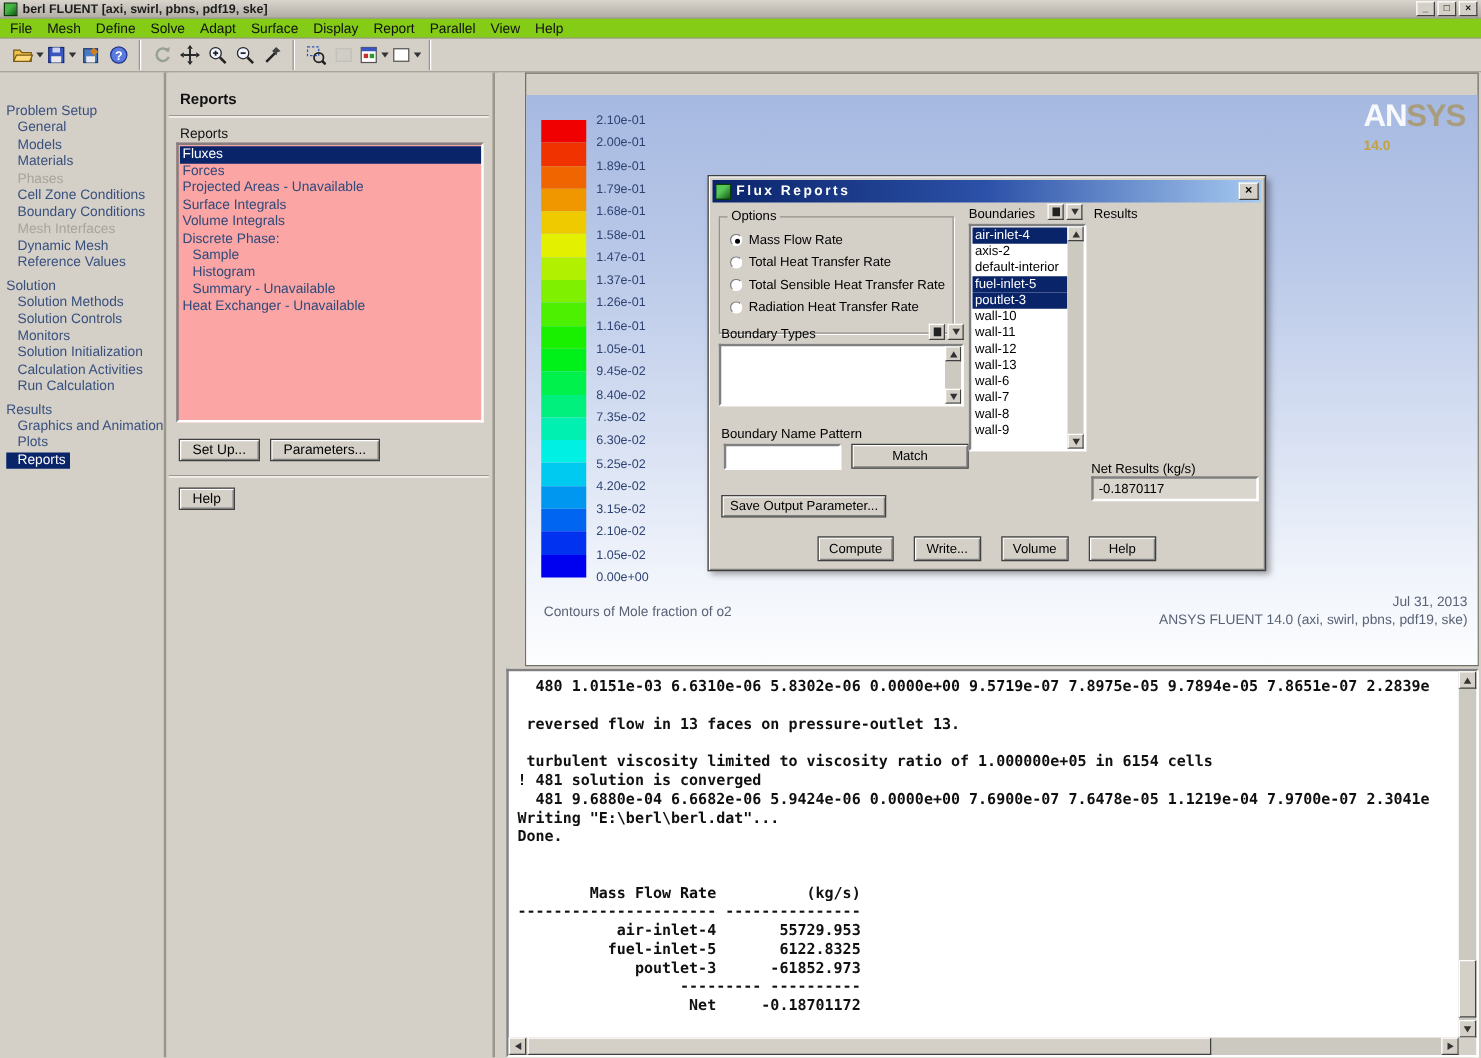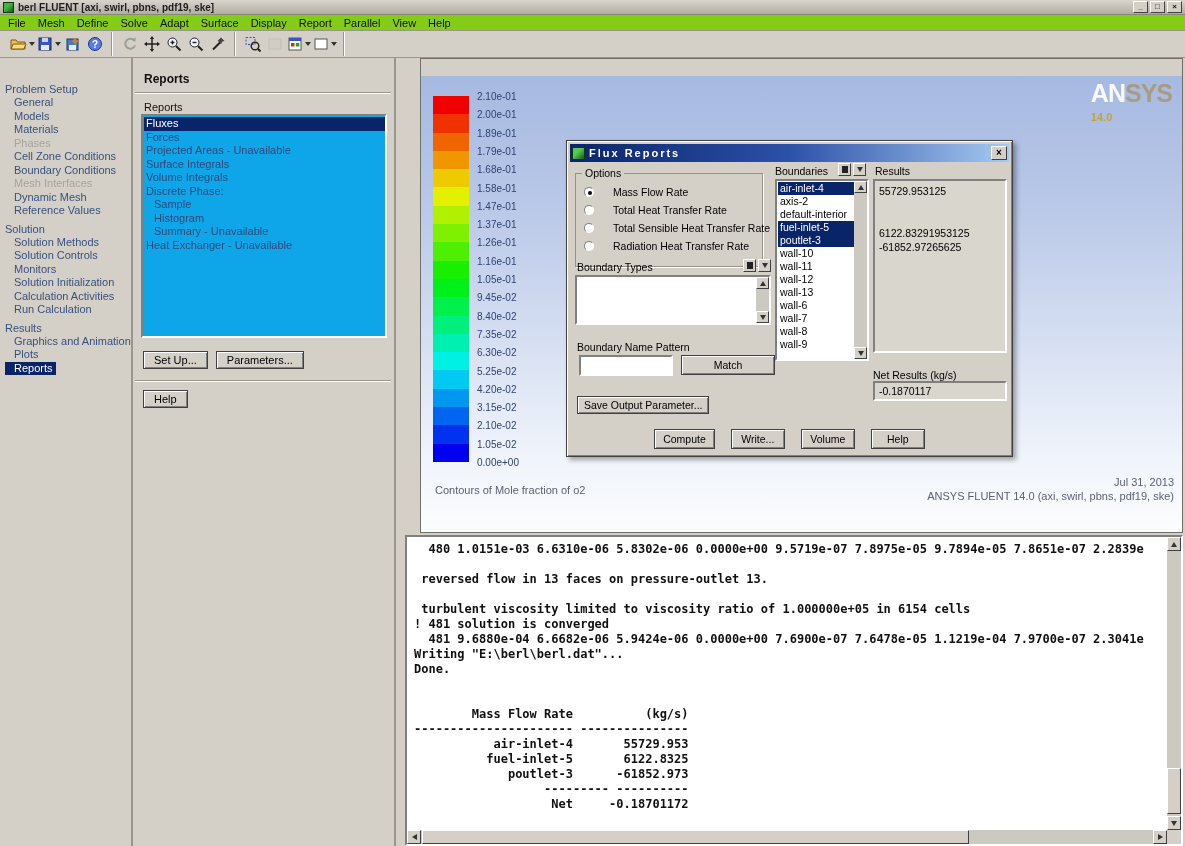--- a/index.html
+++ b/index.html
@@ -42,21 +42,21 @@
 .t-selected { background:#0a246a; color:#fff; width:fit-content; padding-right:3px; }
 
 
 .reports-panel { position:absolute; left:135px; top:58px; bottom:0; width:261px;
   background:#d4d0c8; border-right:2px solid #9a968c; }
 .rp-title { position:absolute; left:9px; top:14px; font-size:12px; font-weight:bold; color:#111; }
 .hsep { position:absolute; left:0; right:3px; height:2px;
   border-top:1px solid #9a968c; border-bottom:1px solid #fff; }
 .rp-label { position:absolute; left:9px; top:43px; color:#111; }
 .reports-list { position:absolute; left:6px; top:56px; width:246px; height:224px;
-  background:#0ea5e9; border:2px solid; border-color:#808080 #fff #fff #808080;
+  background:#fca5a5; border:2px solid; border-color:#808080 #fff #fff #808080;
   padding:1px 0 0 1px; overflow:hidden; color:#2f4a7a; }
 .rl-item { line-height:13.5px; padding-left:2px; white-space:nowrap; }
 .rl-indent { padding-left:10px; }
 .rl-selected { background:#0a246a; color:#fff; }
 .btn { background:#d4d0c8; border:1px solid #404040;
   box-shadow:inset 1px 1px 0 #fff, inset -1px -1px 0 #808080;
   font-family:inherit; font-size:11px; color:#000; padding:2px 10px; }
 .rp-buttons { position:absolute; left:8px; top:293px; display:flex; gap:8px; }
 .rp-help { position:absolute; left:8px; top:332px; }
 
@@ -110,21 +110,21 @@
 .dlg-title { position:absolute; left:3px; top:3px; right:3px; height:18px;
   background:linear-gradient(90deg,#0a246a 0%,#2c51a8 50%,#a6caf0 100%);
   display:flex; align-items:center; gap:4px; padding:0 2px; }
 .dlg-icon { width:13px; height:13px; flex:none;
   background:linear-gradient(135deg,#57c757 40%,#0f5a0f); border:1px solid #0a3c0a; }
 .dlg-title-text { flex:1; color:#fff; font-weight:bold; font-size:11px; letter-spacing:2px; }
 .dlg-close { width:16px; height:14px; background:#d4d0c8; border:1px solid;
   border-color:#fff #404040 #404040 #fff; font-size:10px; line-height:12px; text-align:center; font-weight:bold; }
 .groupbox { position:absolute; border:1px solid #96928a; box-shadow:1px 1px 0 #fff; }
 .group-label { position:absolute; top:-7px; left:6px; background:#d4d0c8; padding:0 3px; white-space:nowrap; }
-.radio-row { display:flex; align-items:center; gap:19px; margin:6px 8px 0; }
+.radio-row { display:flex; align-items:center; gap:5px; margin:6px 8px 0; }
 .radio-row:first-of-type { margin-top:12px; }
 .radio { width:10px; height:10px; border-radius:50%; background:#fff; border:1px solid;
   border-color:#808080 #fff #fff #808080; position:relative; flex:none; }
 .radio-on::after { content:""; position:absolute; left:2.5px; top:2.5px; width:4px; height:4px;
   border-radius:50%; background:#000; }
 .radio-label { white-space:nowrap; }
 .dlg-label { position:absolute; white-space:nowrap; color:#000; }
 .mini-btn { position:absolute; width:13px; height:13px; background:#d4d0c8; border:1px solid;
   border-color:#fff #404040 #404040 #fff; display:flex; align-items:center; justify-content:center; }
 .mini-glyph { width:6px; height:7px; background:#222; }
@@ -533,27 +533,20 @@
       <span class="lb-btn" style="top:0;right:0">
           <span class="tri-up"></span>
         </span>
       <span class="lb-btn" style="bottom:0;right:0">
           <span class="tri-down"></span>
         </span>
     </div>
   </div>
 
   <span class="dlg-label" style="left:308px;top:24px">Results</span>
-  <div class="results-box" style="left:306px;top:38px;width:134px;height:174px">
-    <pre class="results-text">55729.953125
-
-
-6122.83291953125
--61852.97265625</pre>
-  </div>
 
   <span class="dlg-label" style="left:306px;top:228px">Net Results (kg/s)</span>
   <div class="net-box" style="left:306px;top:240px;width:134px;height:20px">-0.1870117</div>
 
   <div class="dlg-buttons">
       <button class="btn dlg-btn">Compute</button>
       <button class="btn dlg-btn">Write...</button>
       <button class="btn dlg-btn">Volume</button>
       <button class="btn dlg-btn">Help</button>
     </div>

